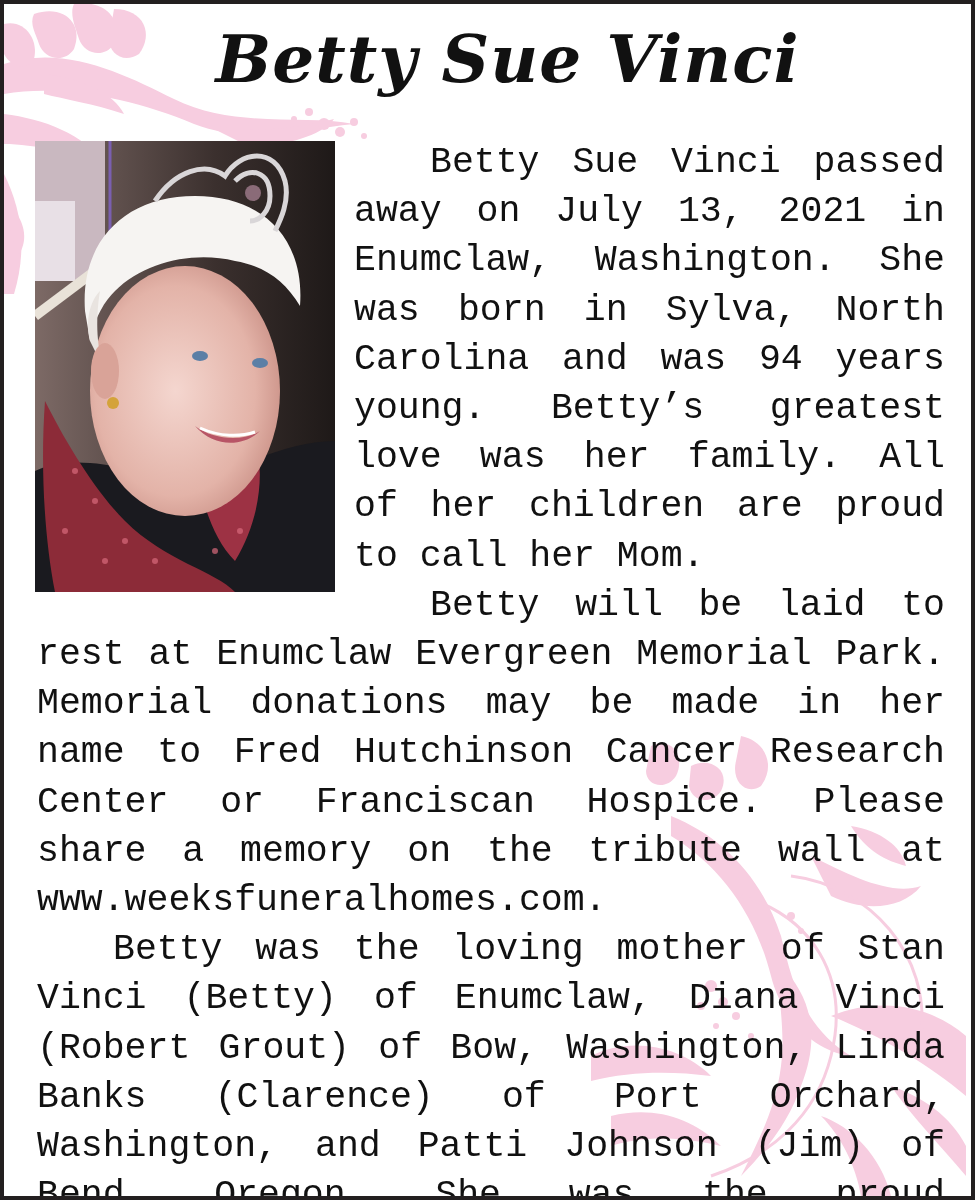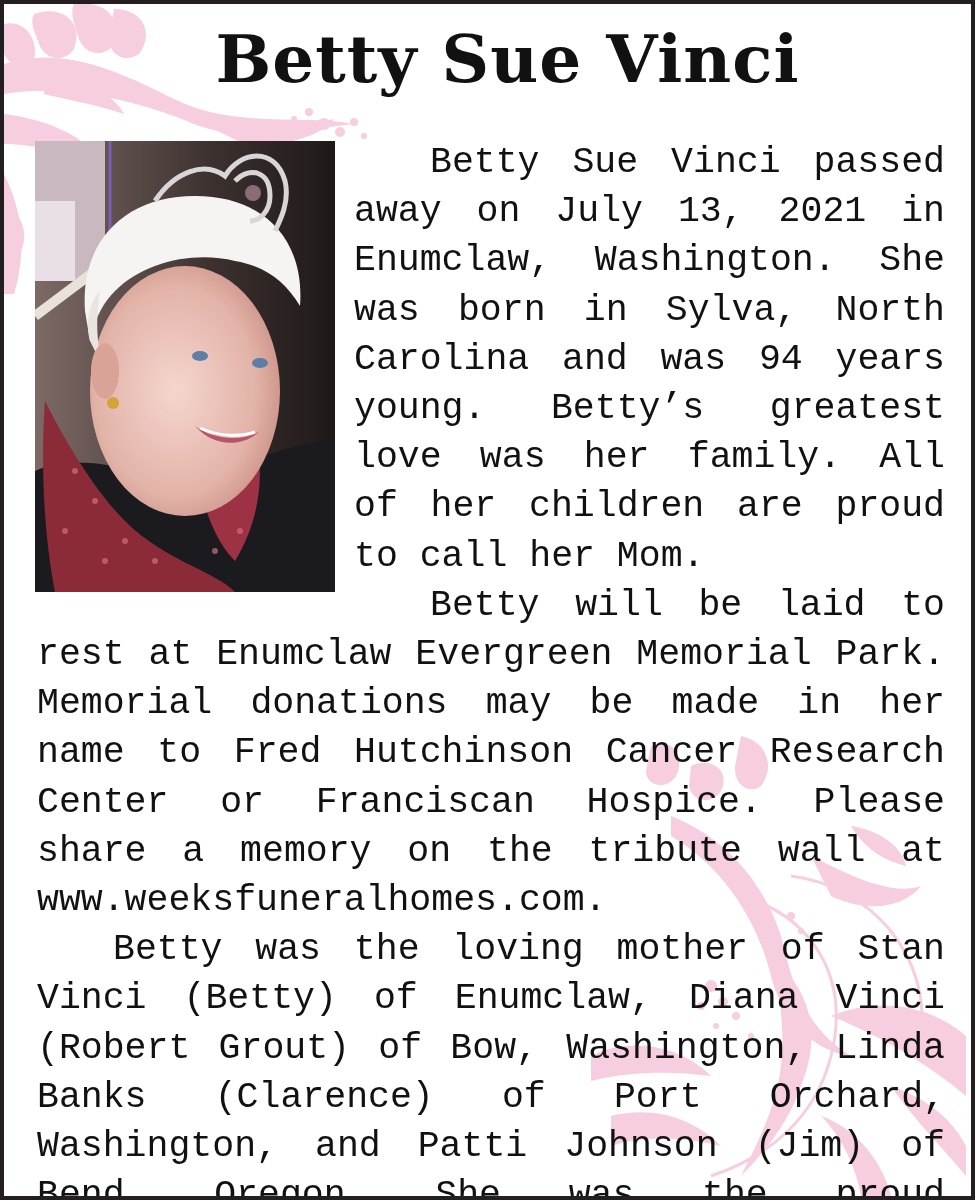--- a/index.html
+++ b/index.html
@@ -28,20 +28,21 @@
     }
     .ornament-tl { left: 0; top: 0; width: 420px; height: 300px; }
     .ornament-br { right: 0; bottom: 0; width: 380px; height: 460px; }
 
     .title {
       position: absolute;
       left: 0; right: 0;
       top: 22px;
       text-align: center;
       font-family: "DejaVu Serif", serif;
+      font-style: italic;
       font-size: 66px;
       line-height: 1;
       color: #111;
       letter-spacing: 1px;
       padding-left: 40px;
     }
 
     .photo {
       position: absolute;
       left: 31px; top: 137px;

